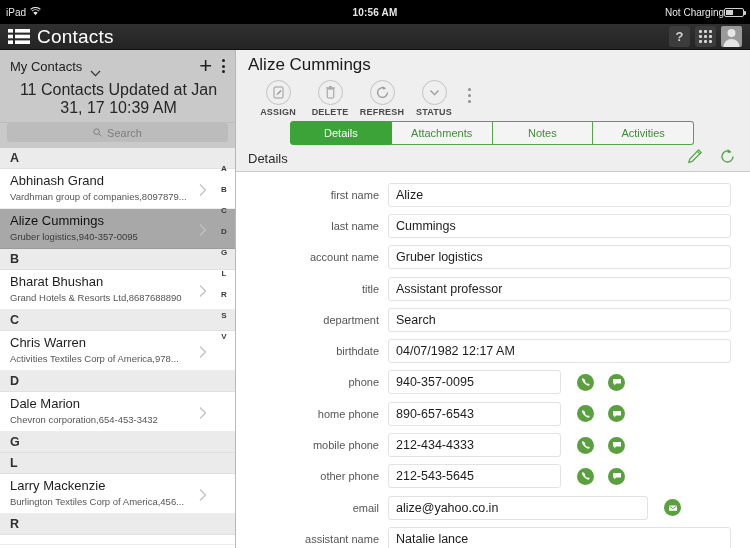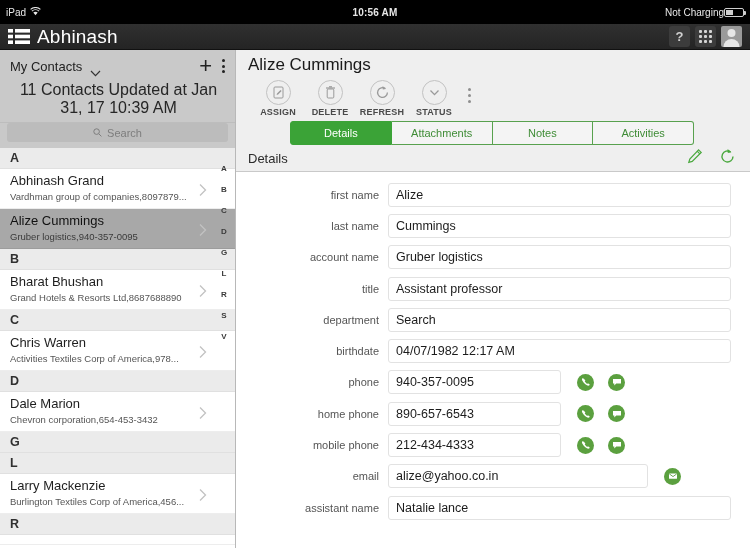--- a/index.html
+++ b/index.html
@@ -206,21 +206,21 @@
       <span class="listicon">
         <svg width="22" height="17" viewBox="0 0 22 17">
           <rect x="0" y="1" width="5" height="3.6" fill="#fff"></rect>
           <rect x="7" y="1" width="15" height="3.6" fill="#fff"></rect>
           <rect x="0" y="6.7" width="5" height="3.6" fill="#fff"></rect>
           <rect x="7" y="6.7" width="15" height="3.6" fill="#fff"></rect>
           <rect x="0" y="12.4" width="5" height="3.6" fill="#fff"></rect>
           <rect x="7" y="12.4" width="15" height="3.6" fill="#fff"></rect>
         </svg>
       </span>
-      <span class="brandtext">Abhinash</span>
+      <span class="brandtext">Contacts</span>
     </div>
     <div class="tb-right">
       <span class="tb-btn">?</span>
       <span class="tb-btn">
         <span class="dots9">
             <i></i>
             <i></i>
             <i></i>
             <i></i>
             <i></i>
@@ -476,20 +476,36 @@
                 </svg>
               </span>
               <span class="gicon">
                 <svg width="10" height="10" viewBox="0 0 10 10">
                   <path d="M1 2 h8 v4.6 H4.2 L2.3 8.6 V6.6 H1 Z" fill="#fff"></path>
                 </svg>
               </span>
             </div>
           </div>
           <div class="frow">
+            <div class="flabel">other phone</div>
+            <div class="finput w-phone">212-543-5645</div>
+            <div class="ficons">
+              <span class="gicon">
+                <svg width="10" height="10" viewBox="0 0 10 10">
+                  <path d="M1.3 1.2 c-.5.6-.5 1.6.3 2.9 .9 1.6 2.3 3 3.9 3.9 1.3.8 2.3.8 2.9.3 l.5-.6-1.9-1.4-.9.7-2.4-2.4.7-.9L3 1.8z" fill="#fff"></path>
+                </svg>
+              </span>
+              <span class="gicon">
+                <svg width="10" height="10" viewBox="0 0 10 10">
+                  <path d="M1 2 h8 v4.6 H4.2 L2.3 8.6 V6.6 H1 Z" fill="#fff"></path>
+                </svg>
+              </span>
+            </div>
+          </div>
+          <div class="frow">
             <div class="flabel">email</div>
             <div class="finput w-email">alize@yahoo.co.in</div>
             <div class="ficons">
               <span class="gicon">
                 <svg width="10" height="10" viewBox="0 0 10 10">
                   <rect x="1" y="2.4" width="8" height="5.4" rx=".6" fill="#fff"></rect>
                   <path d="M1.3 2.9 L5 5.6 L8.7 2.9" stroke="#5ba03f" stroke-width=".9" fill="none"></path>
                 </svg>
               </span>
             </div>

